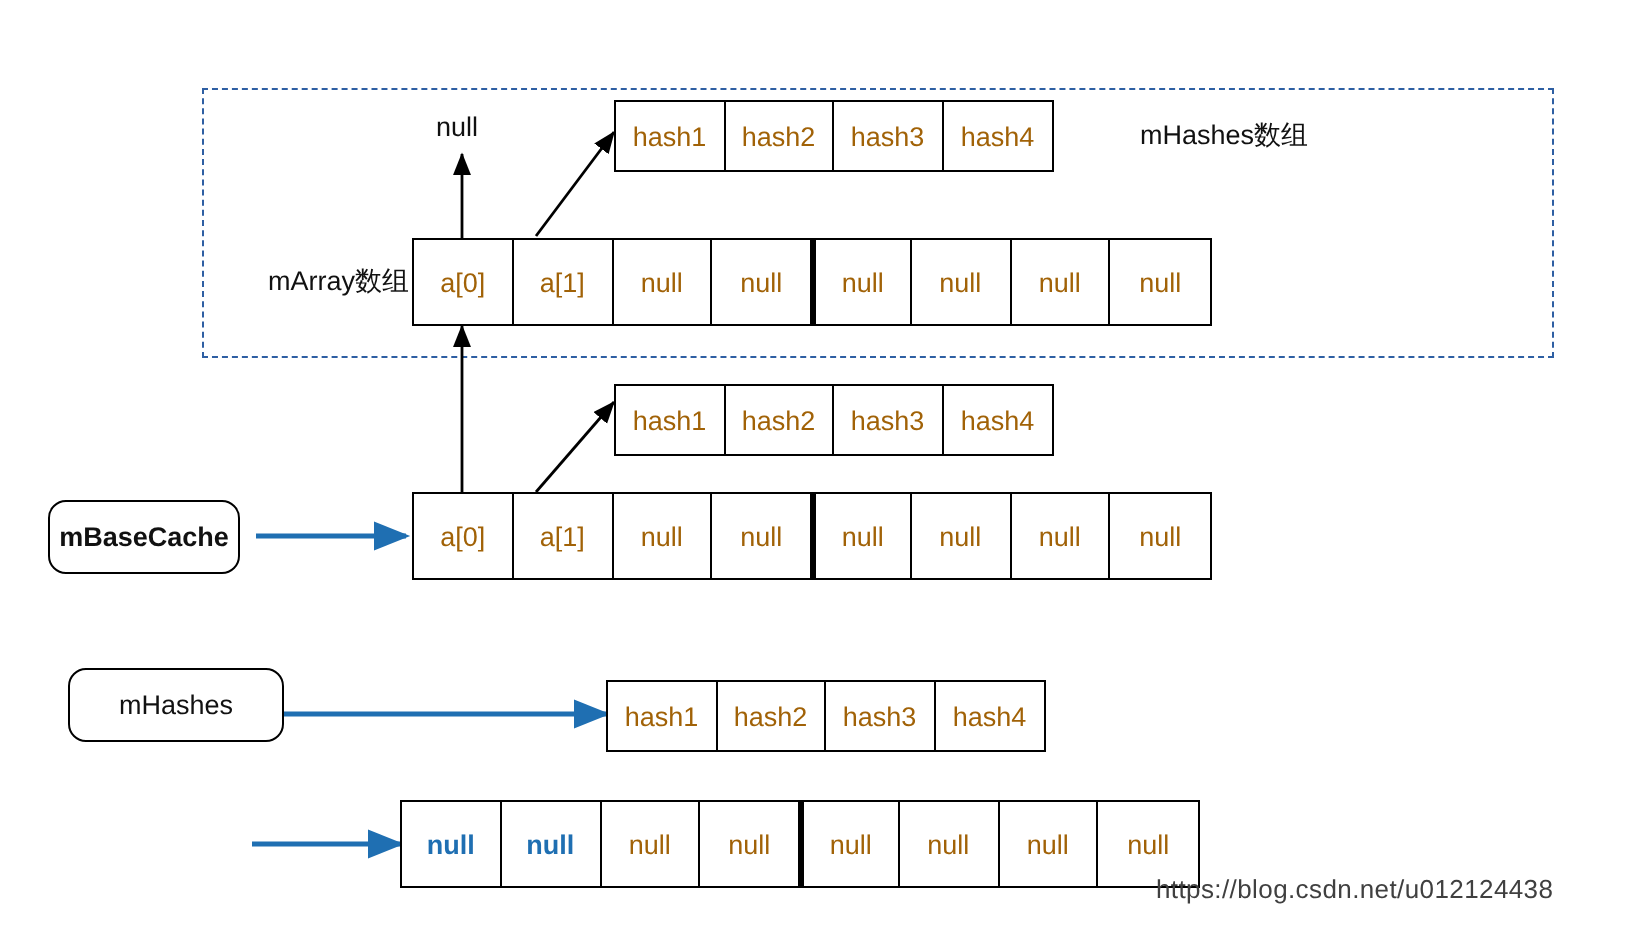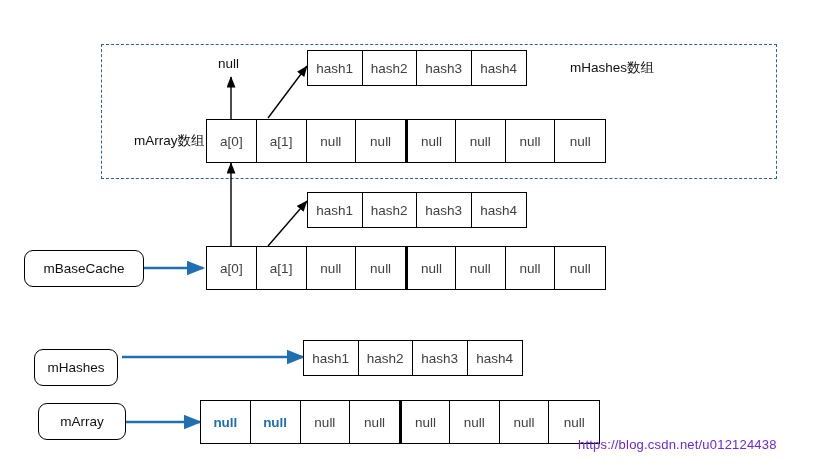--- a/index.html
+++ b/index.html
@@ -34,21 +34,21 @@
     border: 1.3px solid #000000;
     background: #ffffff;
   }
   .cell {
     box-sizing: border-box;
     border-right: 1.3px solid #000000;
     display: flex;
     align-items: center;
     justify-content: center;
     font-size: 13.5px;
-    color: #404040;
+    color: #a16207;
     background: #ffffff;
     white-space: nowrap;
   }
   .cell:last-child { border-right: none; }
   .cell.thick-left { border-left: 2.6px solid #000000; }
   .cell.hl {
     color: #1F6FB2;
     font-weight: bold;
   }
 
@@ -83,21 +83,21 @@
     top: 0;
     width: 817px;
     height: 464px;
     pointer-events: none;
   }
 
   
   .watermark {
     position: absolute;
     font-size: 13px;
-    color: #6d28d9;
+    color: #404040;
     white-space: nowrap;
     letter-spacing: 0.2px;
   }
 </style>
 </head>
 <body>
 
 <div id="canvas">
 
   <div class="dashed-region" style="left:101px; top:44px; width:676px; height:135px;"></div>
@@ -152,44 +152,43 @@
   </div>
 
 
   <div class="cell-array" style="left:307px; top:192px; width:220px; height:36px;">
     <div class="cell" style="width:55px;">hash1</div>
     <div class="cell" style="width:55px;">hash2</div>
     <div class="cell" style="width:55px;">hash3</div>
     <div class="cell" style="width:55px;">hash4</div>
   </div>
 
-  <div class="round-box" style="left:24px; top:250px; width:120px; height:37px;">mBaseCache</div>
+  <div class="round-box" style="left:24px; top:250px; width:96px; height:37px;font-weight:bold;">mBaseCache</div>
 
   <div class="cell-array" style="left:206px; top:246px; width:400px; height:44px;">
     <div class="cell" style="width:50px;">a[0]</div>
     <div class="cell" style="width:50px;">a[1]</div>
     <div class="cell" style="width:50px;">null</div>
     <div class="cell" style="width:50px;">null</div>
     <div class="cell thick-left" style="width:50px;">null</div>
     <div class="cell" style="width:50px;">null</div>
     <div class="cell" style="width:50px;">null</div>
     <div class="cell" style="width:50px;">null</div>
   </div>
 
 
-  <div class="round-box" style="left:34px; top:349px; width:84px; height:37px;">mHashes</div>
+  <div class="round-box" style="left:34px; top:334px; width:108px; height:37px;">mHashes</div>
 
   <div class="cell-array" style="left:303px; top:340px; width:220px; height:36px;">
     <div class="cell" style="width:55px;">hash1</div>
     <div class="cell" style="width:55px;">hash2</div>
     <div class="cell" style="width:55px;">hash3</div>
     <div class="cell" style="width:55px;">hash4</div>
   </div>
 
-  <div class="round-box" style="left:38px; top:403px; width:88px; height:37px;">mArray</div>
 
   <div class="cell-array" style="left:200px; top:400px; width:400px; height:44px;">
     <div class="cell hl" style="width:50px;">null</div>
     <div class="cell hl" style="width:50px;">null</div>
     <div class="cell" style="width:50px;">null</div>
     <div class="cell" style="width:50px;">null</div>
     <div class="cell thick-left" style="width:50px;">null</div>
     <div class="cell" style="width:50px;">null</div>
     <div class="cell" style="width:50px;">null</div>
     <div class="cell" style="width:50px;">null</div>

